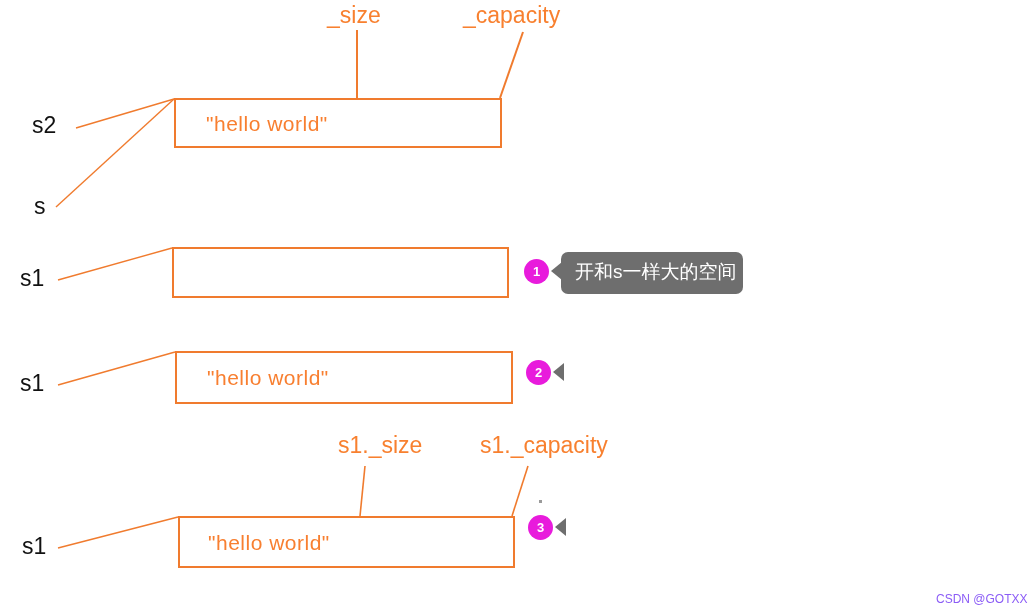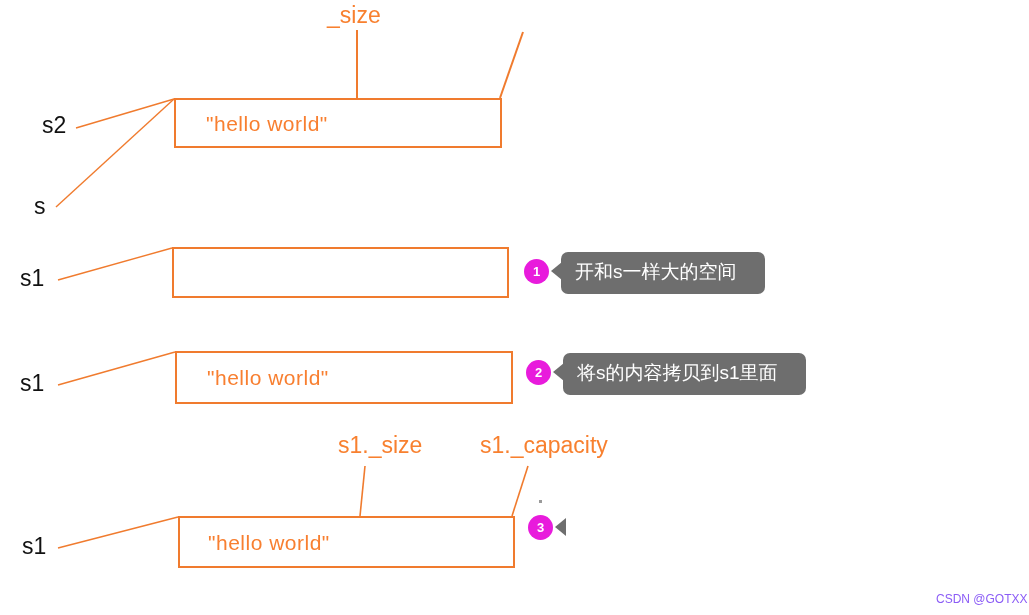--- a/index.html
+++ b/index.html
@@ -64,21 +64,21 @@
     justify-content: center;
     line-height: 1;
     z-index: 3;
   }
   .tip {
     position: absolute;
     background: #6E6E6E;
     color: #ffffff;
     border-radius: 7px;
     font-size: 19px;
-    padding: 7px 28px 9px 14px;
+    padding: 7px 6px 9px 14px;
     white-space: nowrap;
     z-index: 2;
   }
   .tip-arrow {
     position: absolute;
     width: 0;
     height: 0;
     border-top: 9px solid transparent;
     border-bottom: 9px solid transparent;
     border-right: 11px solid #6E6E6E;
@@ -117,39 +117,39 @@
     <line x1="58" y1="385" x2="175" y2="352" stroke="#F07B2E" stroke-width="1.4"></line>
 
     <line x1="58" y1="548" x2="178" y2="517" stroke="#F07B2E" stroke-width="1.4"></line>
 
     <line x1="365" y1="466" x2="360" y2="516" stroke="#F07B2E" stroke-width="1.6"></line>
 
     <line x1="528" y1="466" x2="512" y2="516" stroke="#F07B2E" stroke-width="1.6"></line>
   </svg>
 
   <div class="field-label" style="left:327px; top:2px;">_size</div>
+  <div class="field-label" style="left:463px; top:2px;">_capacity</div>
 
-  <div class="var-label" style="left:42px; top:112px;text-align:center;">s2</div>
+  <div class="var-label" style="left:32px; top:112px;text-align:center;">s2</div>
   <div class="var-label" style="left:34px; top:193px;">s</div>
   <div class="box" style="left:174px; top:98px; width:328px; height:50px;"></div>
   <div class="box-text" style="left:206px; top:112px;">"hello  world"</div>
 
   <div class="var-label" style="left:20px; top:265px;">s1</div>
   <div class="box" style="left:172px; top:247px; width:337px; height:51px;"></div>
   <div class="box-text" style="left:204px; top:261px;"></div>
   <div class="badge" style="left:524px; top:259px;">1</div>
   <div class="tip-arrow" style="left:551px; top:262px;"></div>
   <div class="tip" style="left:561px; top:252px;">开和s一样大的空间</div>
 
   <div class="var-label" style="left:20px; top:370px;">s1</div>
   <div class="box" style="left:175px; top:351px; width:338px; height:53px;"></div>
   <div class="box-text" style="left:207px; top:366px;">"hello  world"</div>
   <div class="badge" style="left:526px; top:360px;">2</div>
   <div class="tip-arrow" style="left:553px; top:363px;"></div>
-  <div class="tip" style="left:563px; top:353px;">将s的内容拷贝到s1里面</div>
 
   <div class="field-label" style="left:338px; top:432px;text-align:center;">s1._size</div>
   <div class="field-label" style="left:447px; top:432px;margin-left:33px;">s1._capacity</div>
   <div class="var-label" style="left:22px; top:533px;">s1</div>
   <div class="box" style="left:178px; top:516px; width:337px; height:52px;"></div>
   <div class="box-text" style="left:208px; top:531px;">"hello  world"</div>
   <div class="dot" style="left:539px; top:500px;"></div>
   <div class="badge" style="left:528px; top:515px;">3</div>
   <div class="tip-arrow" style="left:555px; top:518px;"></div>
 

